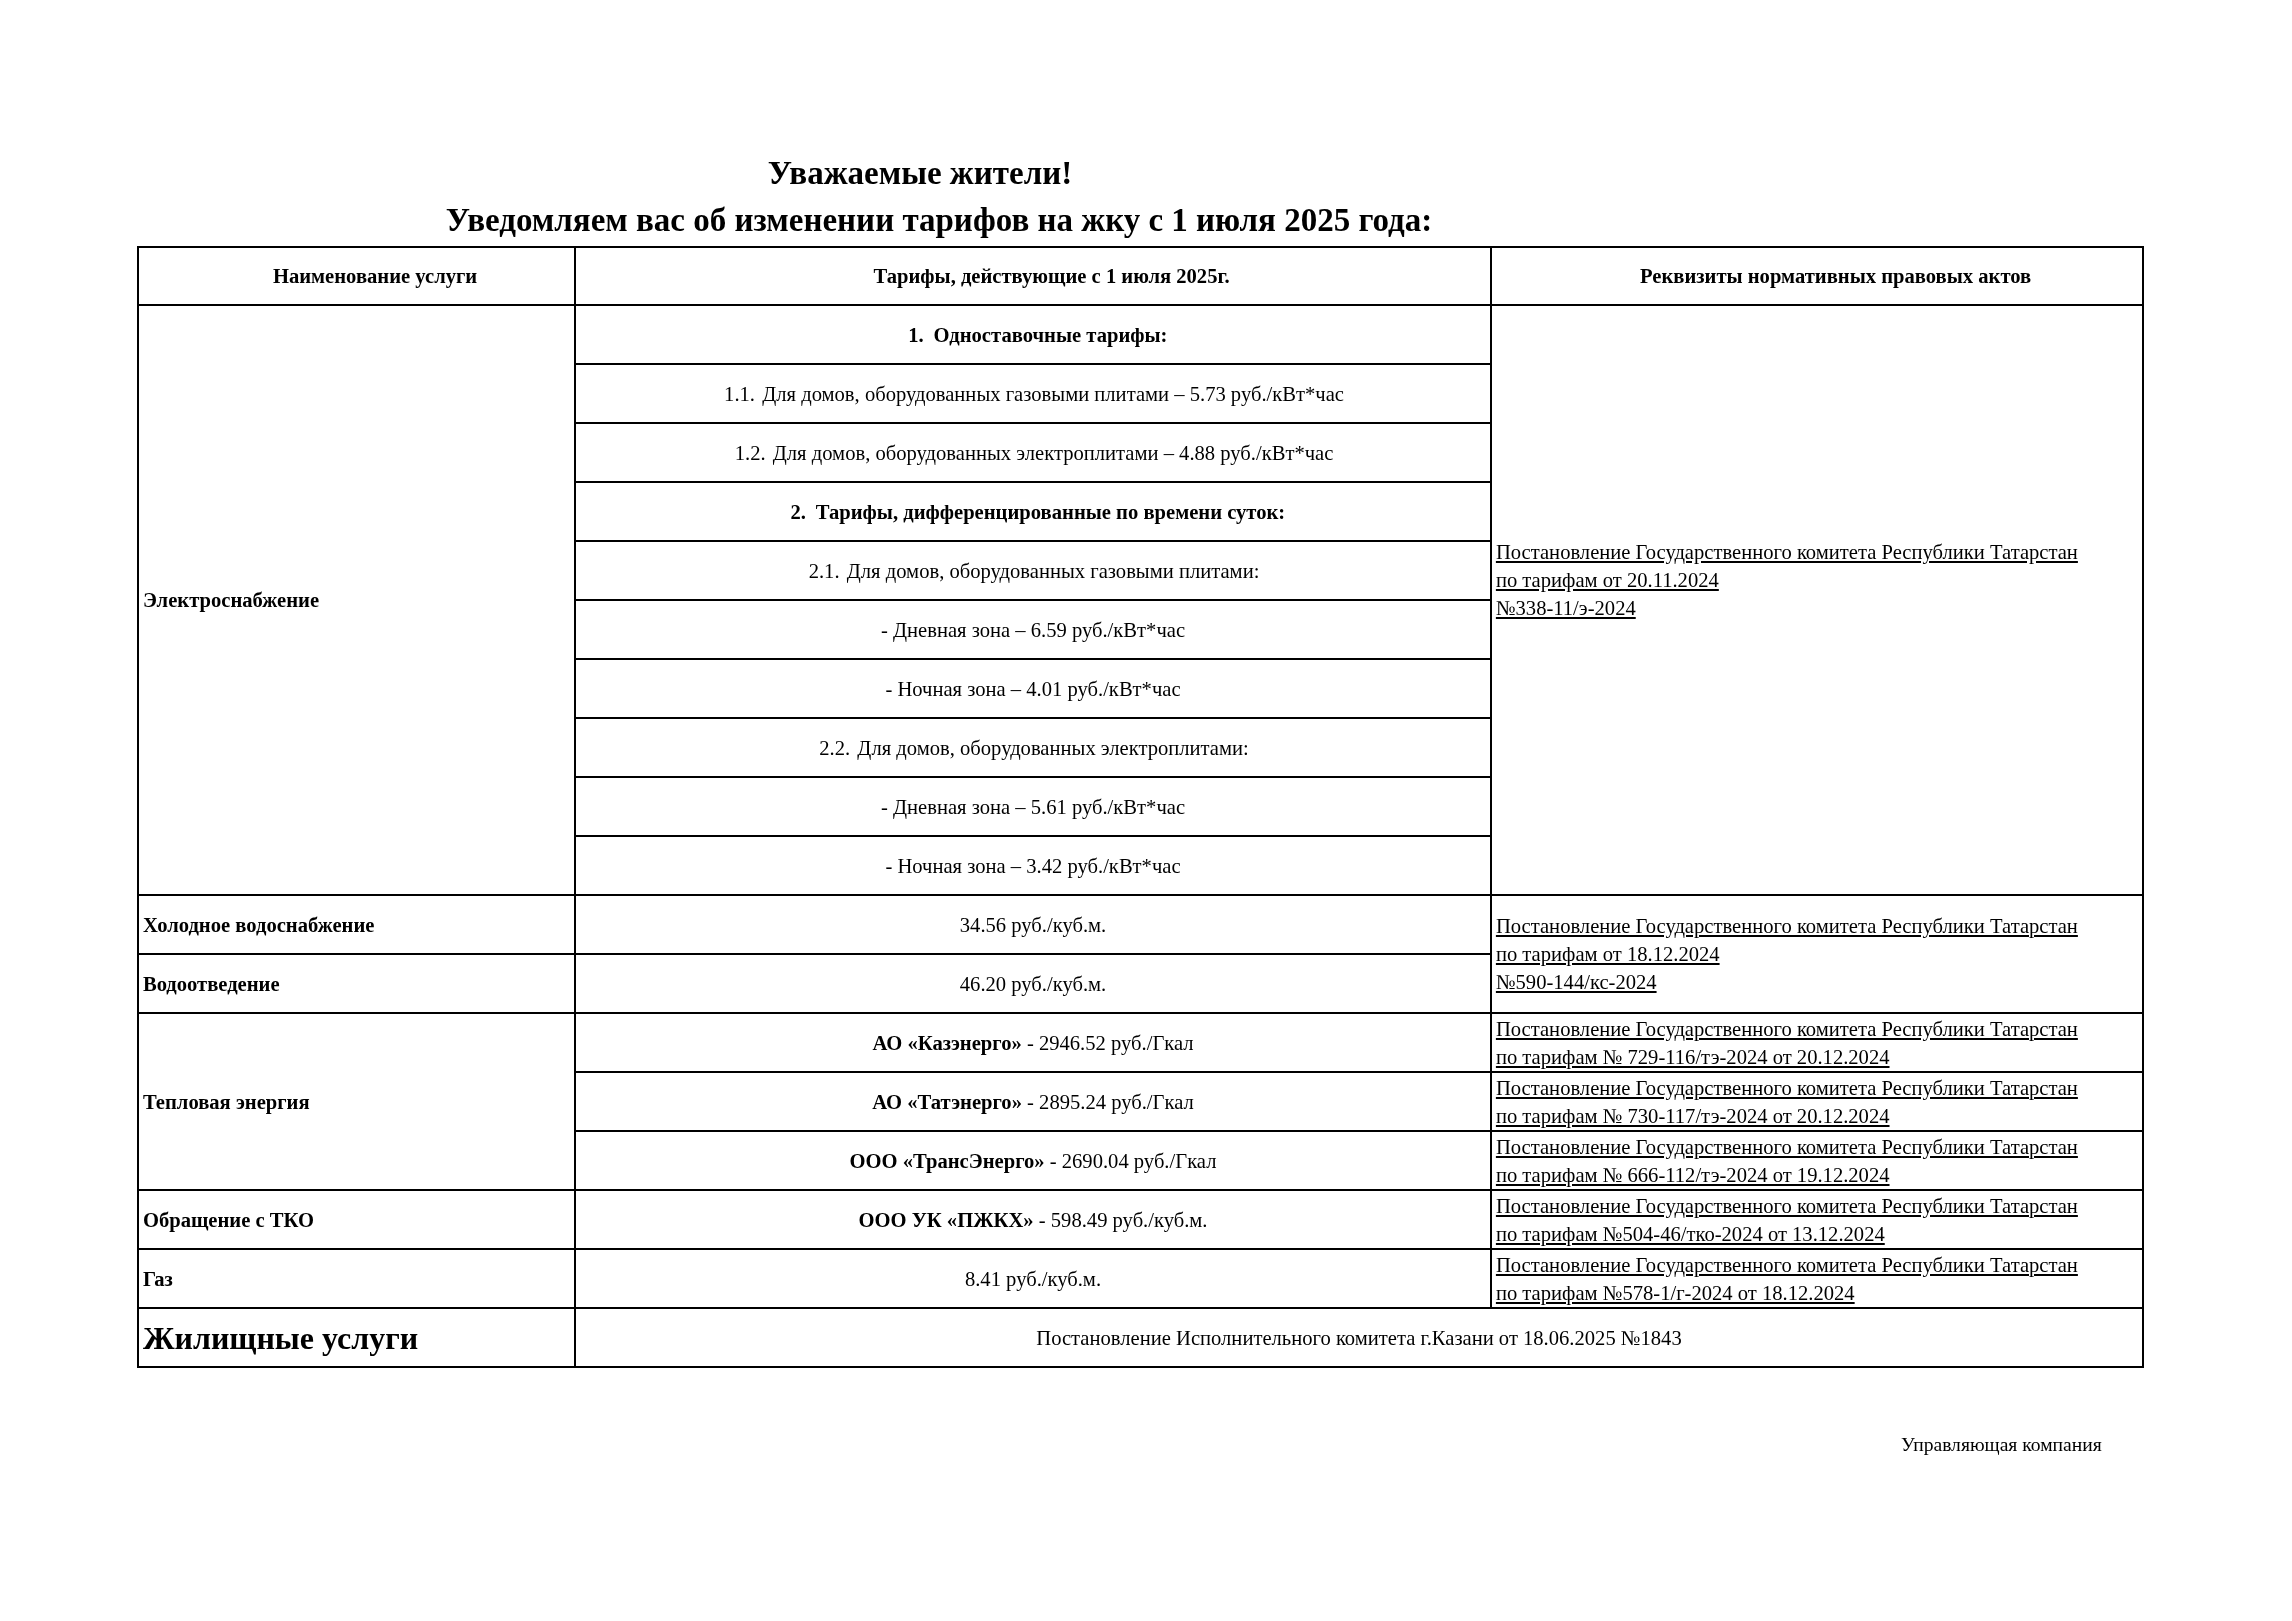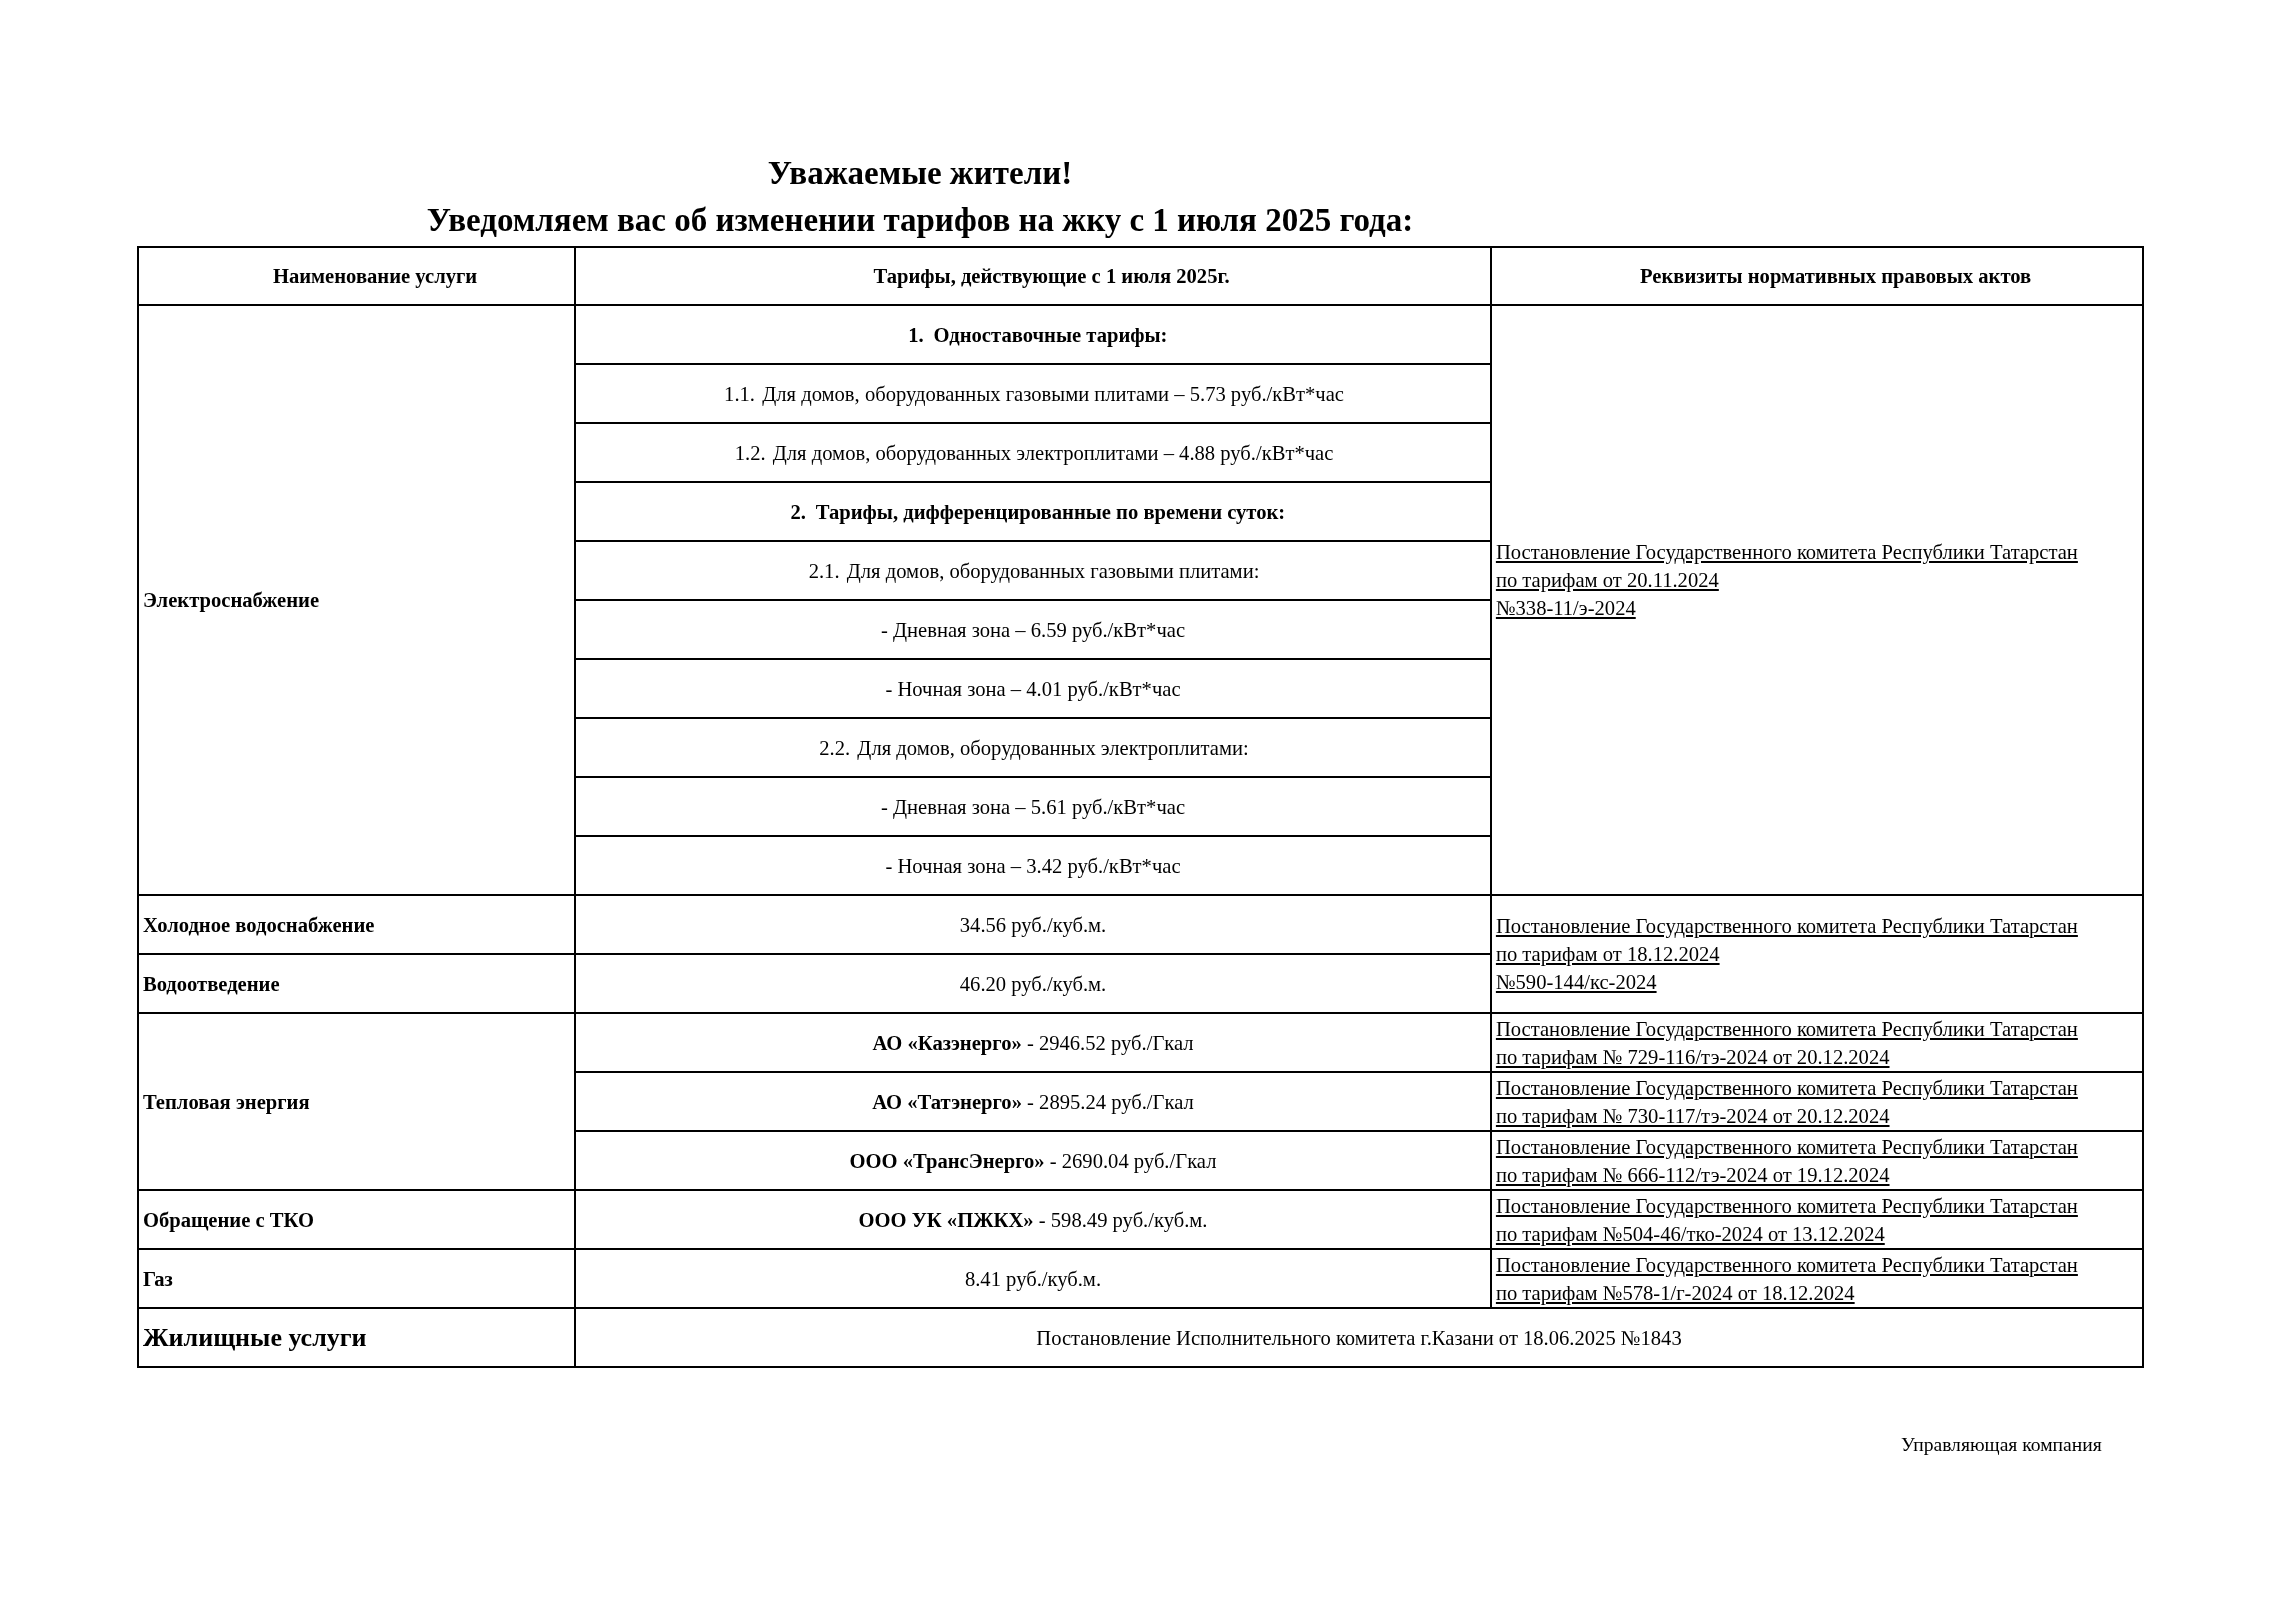--- a/index.html
+++ b/index.html
@@ -5,35 +5,35 @@
   html, body { margin: 0; padding: 0; background: #ffffff; }
   body {
     width: 2293px; height: 1621px; position: relative; overflow: hidden;
     font-family: "Liberation Serif", "DejaVu Serif", serif; color: #000;
   }
   .title {
     position: absolute; left: 0; width: 1840px; text-align: center;
     font-weight: bold; font-size: 33px; line-height: 39px;
   }
   .title.t1 { top: 154px; left: 0; }
-  .title.t2 { top: 201px; }
+  .title.t2 { top: 201px; padding-left: 19px; }
   table.tariffs {
     position: absolute; left: 137px; top: 246px;
     width: 2005px; border-collapse: collapse; table-layout: fixed;
   }
   table.tariffs td, table.tariffs th {
     border: 2.9px solid #000; padding: 0 3.9px; vertical-align: middle;
     font-size: 20.6px; line-height: 28px;
   }
   table.tariffs th { font-weight: bold; text-align: center; height: 56px; padding-left: 41px; }
   col.c1 { width: 437px; }
   col.c2 { width: 916px; }
   col.c3 { width: 652px; }
   .svc { text-align: left; font-weight: bold; }
-  .svc.big { font-size: 26px; }
+  .svc.big { font-size: 32px; }
   tr.r { height: 59px; }
   td.sub { padding-left: 2.9px; text-align: center; }
   td.act { vertical-align: middle; font-size: 19.6px; line-height: 28px; padding: 0 2.9px; }
   .b { font-weight: bold; }
   .num { display: inline-block; width: 35px; }
   .bnum { display: inline-block; width: 35px; font-weight: bold; }
   td.small { font-size: 18.6px; }
   .footer {
     position: absolute; top: 1434px; left: 1901px; font-size: 19.6px;
   }

